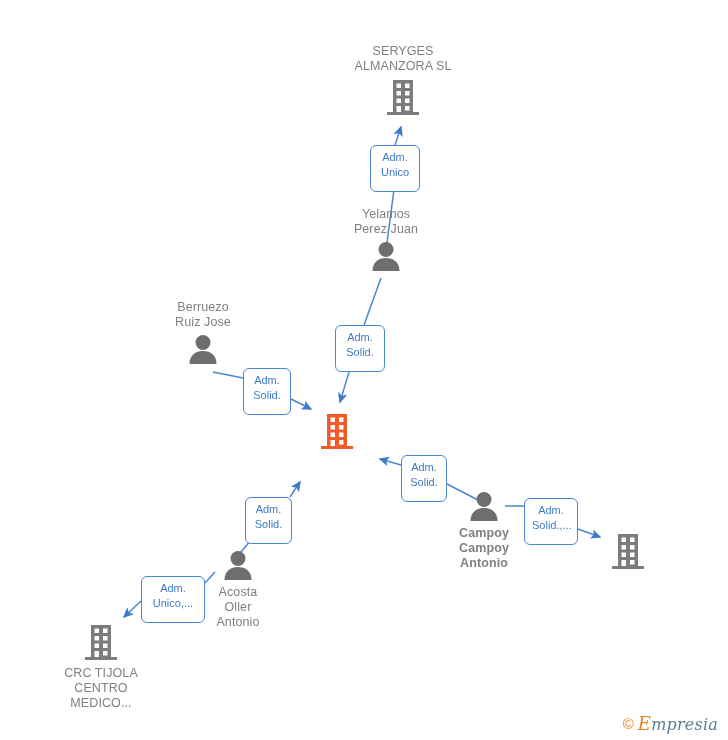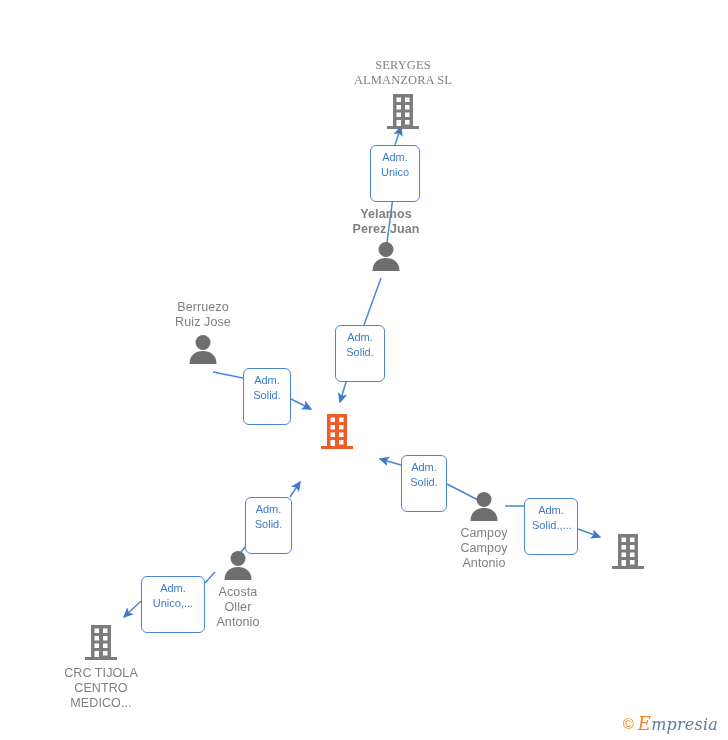--- a/index.html
+++ b/index.html
@@ -36,21 +36,21 @@
 
   
   .chip{
     position:absolute;
     border:1.6px solid #4a86d6;
     border-radius:6px;
     background:#ffffff;
     color:#3d7bc9;
     font-size:11px;
     line-height:14.5px;
-    padding:4px 7px 22px 7px;
+    padding:4px 7px 12px 7px;
     text-align:center;
     white-space:pre-line;
     box-sizing:border-box;
   }
 
   
   .watermark{
     position:absolute;
     right:10px;bottom:6px;
     display:flex;align-items:center;gap:4px;
@@ -103,38 +103,38 @@
       <path d="M236,558 L256,534" stroke="#4a86d6" stroke-width="1.5" fill="none"></path>
       <path d="M290,497 L300,482" stroke="#4a86d6" stroke-width="1.5" fill="none" marker-end="url(#arrow)"></path>
     </g>
 
     <g>
       <path d="M215,572 L205,583" stroke="#4a86d6" stroke-width="1.5" fill="none"></path>
       <path d="M141,601 L124,617" stroke="#4a86d6" stroke-width="1.5" fill="none" marker-end="url(#arrow)"></path>
     </g>
   </svg>
 
-  <div class="node company" style="left:332px;top:58px;width:142px;font-family:Liberation Serif, serif;">
+  <div class="node company" style="left:332px;top:44px;width:142px;">
     <div class="label above">SERYGES
 ALMANZORA SL</div>
     <svg class="icon" width="34" height="38" viewBox="0 0 34 38">
       <rect x="7" y="2" width="20" height="32" fill="#7c7c7c"></rect>
       <rect x="1" y="34" width="32" height="3" fill="#7c7c7c"></rect>
       <rect x="10.5" y="5.5" width="4.5" height="4.5" fill="#fff"></rect>
       <rect x="19" y="5.5" width="4.5" height="4.5" fill="#fff"></rect>
       <rect x="10.5" y="13" width="4.5" height="4.5" fill="#fff"></rect>
       <rect x="19" y="13" width="4.5" height="4.5" fill="#fff"></rect>
       <rect x="10.5" y="20.5" width="4.5" height="4.5" fill="#fff"></rect>
       <rect x="19" y="20.5" width="4.5" height="4.5" fill="#fff"></rect>
       <rect x="10.5" y="28" width="4.5" height="6" fill="#fff"></rect>
       <rect x="19" y="28" width="4.5" height="4.5" fill="#fff"></rect>
     </svg>
   </div>
 
-  <div class="node person" style="left:326px;top:207px;width:120px;font-weight:bold;">
+  <div class="node person" style="left:326px;top:207px;width:120px;">
     <div class="label above">Yelamos
 Perez Juan</div>
     <svg class="icon" width="32" height="30" viewBox="0 0 32 30">
       <circle cx="16" cy="8.5" r="7.5" fill="#6e6e6e"></circle>
       <path d="M2.5,30 C2.5,21 8.5,17 16,17 C23.5,17 29.5,21 29.5,30 Z" fill="#6e6e6e"></path>
     </svg>
   </div>
 
   <div class="node person" style="left:143px;top:300px;width:120px;">
     <div class="label above">Berruezo
@@ -153,21 +153,21 @@
       <rect x="19" y="5.5" width="4.5" height="4.5" fill="#fff"></rect>
       <rect x="10.5" y="13" width="4.5" height="4.5" fill="#fff"></rect>
       <rect x="19" y="13" width="4.5" height="4.5" fill="#fff"></rect>
       <rect x="10.5" y="20.5" width="4.5" height="4.5" fill="#fff"></rect>
       <rect x="19" y="20.5" width="4.5" height="4.5" fill="#fff"></rect>
       <rect x="10.5" y="28" width="4.5" height="6" fill="#fff"></rect>
       <rect x="19" y="28" width="4.5" height="4.5" fill="#fff"></rect>
     </svg>
   </div>
 
-  <div class="node person" style="left:425px;top:491px;width:118px;">
+  <div class="node person" style="left:425px;top:491px;width:118px;font-weight:bold;">
     <svg class="icon" width="32" height="30" viewBox="0 0 32 30">
       <circle cx="16" cy="8.5" r="7.5" fill="#6e6e6e"></circle>
       <path d="M2.5,30 C2.5,21 8.5,17 16,17 C23.5,17 29.5,21 29.5,30 Z" fill="#6e6e6e"></path>
     </svg>
     <div class="label below">Campoy
 Campoy
 Antonio</div>
   </div>
 
   <div class="node company" style="left:560px;top:532px;width:136px;">

